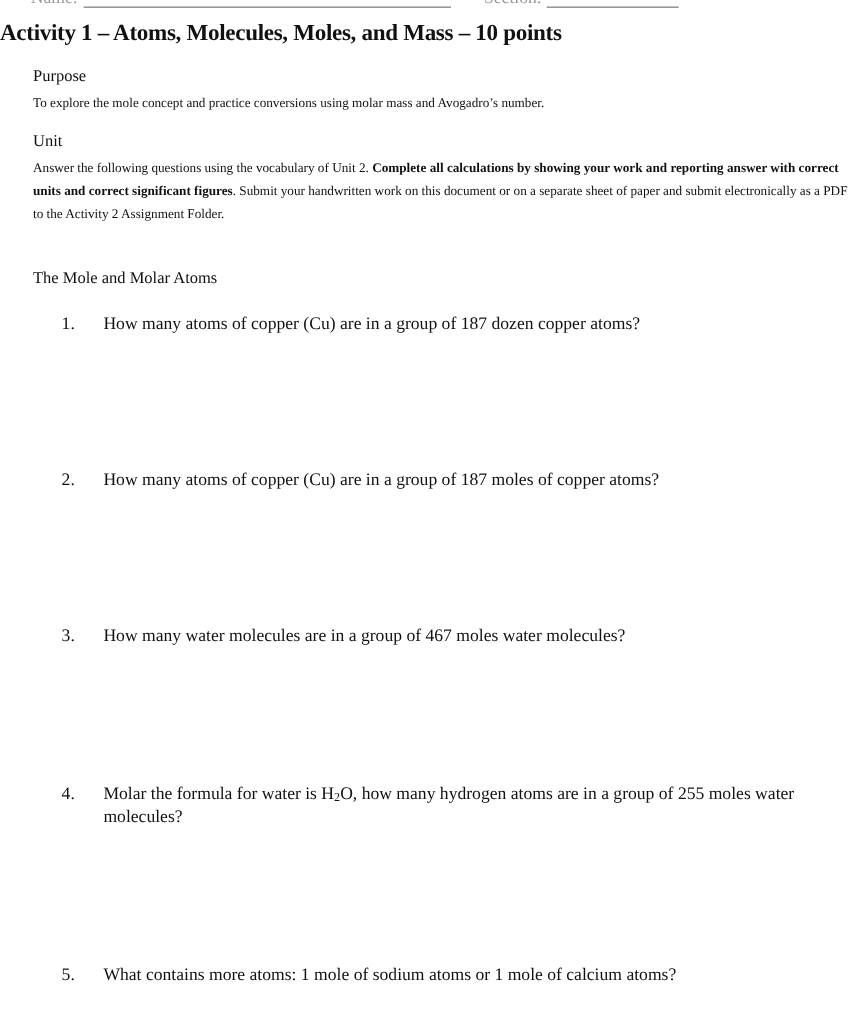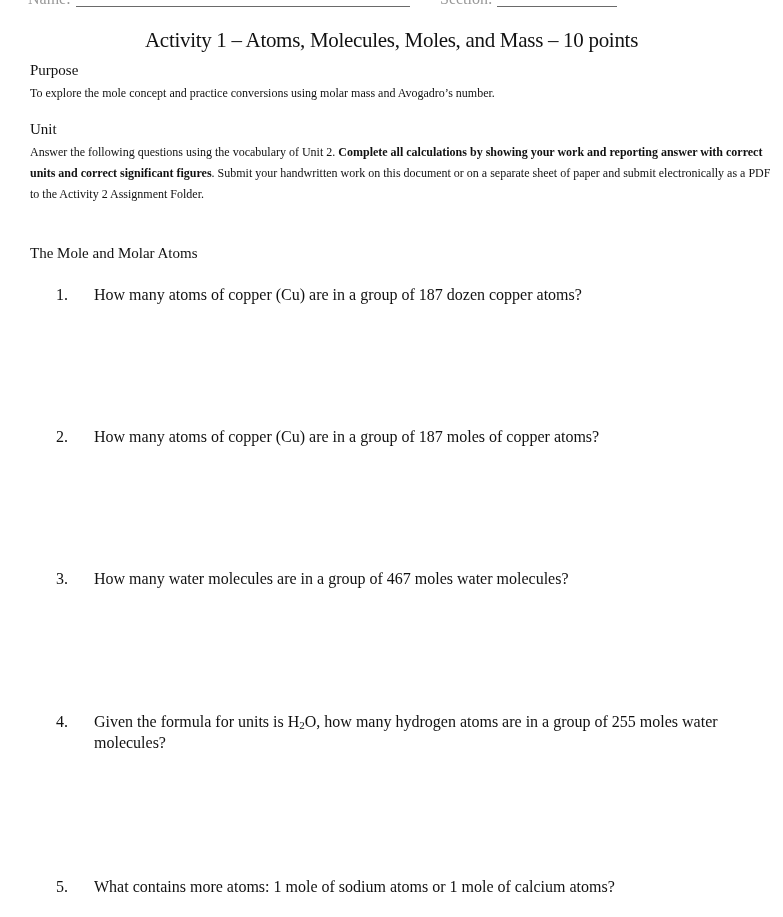--- a/index.html
+++ b/index.html
@@ -5,22 +5,22 @@
   html, body { margin: 0; padding: 0; background: #ffffff; }
   body {
     width: 783px; height: 917px; overflow: hidden; position: relative;
     font-family: "Liberation Serif", "DejaVu Serif", serif;
     color: #111111;
   }
   .abs { position: absolute; }
   .topline { top: 0; height: 6px; border-bottom: 1px solid #6a6a6a; }
   .toplabel { top: -10px; font-size: 16px; color: #999; }
   .title {
-    top: 28px; left: 0; width: 783px; text-align: center;
-    font-weight: normal; font-size: 21px; letter-spacing: -0.3px;
+    top: 17px; left: 0; width: 783px; 
+    font-weight: bold; font-size: 21px; letter-spacing: -0.3px;
   }
   .heading { font-weight: normal; font-size: 15px; }
   .para { font-size: 12px; line-height: 21px; }
   .para b { font-weight: bold; }
   .q { font-size: 16px; line-height: 21px; }
   .q .num { position: absolute; left: 0; }
   .q .txt { position: absolute; left: 38px; width: 680px; }
   sub { font-size: 11px; vertical-align: -2px; line-height: 0; }
 </style>
 </head>
@@ -51,19 +51,19 @@
   <span class="txt">How many atoms of copper (Cu) are in a group of 187 moles of copper atoms?</span>
 </div>
 
 <div class="abs q" style="left:56px; top:568px; width:720px;">
   <span class="num">3.</span>
   <span class="txt">How many water molecules are in a group of 467 moles water molecules?</span>
 </div>
 
 <div class="abs q" style="left:56px; top:711px; width:720px;">
   <span class="num">4.</span>
-  <span class="txt"><span>Given the formula for units is H</span><sub>2</sub><span>O, how many hydrogen atoms are in a group of 255 moles water molecules?</span></span>
+  <span class="txt"><span>Molar the formula for water is H</span><sub>2</sub><span>O, how many hydrogen atoms are in a group of 255 moles water molecules?</span></span>
 </div>
 
 <div class="abs q" style="left:56px; top:876px; width:720px;">
   <span class="num">5.</span>
   <span class="txt">What contains more atoms:  1 mole of sodium atoms or 1 mole of calcium atoms?</span>
 </div>
 
 </body></html>

